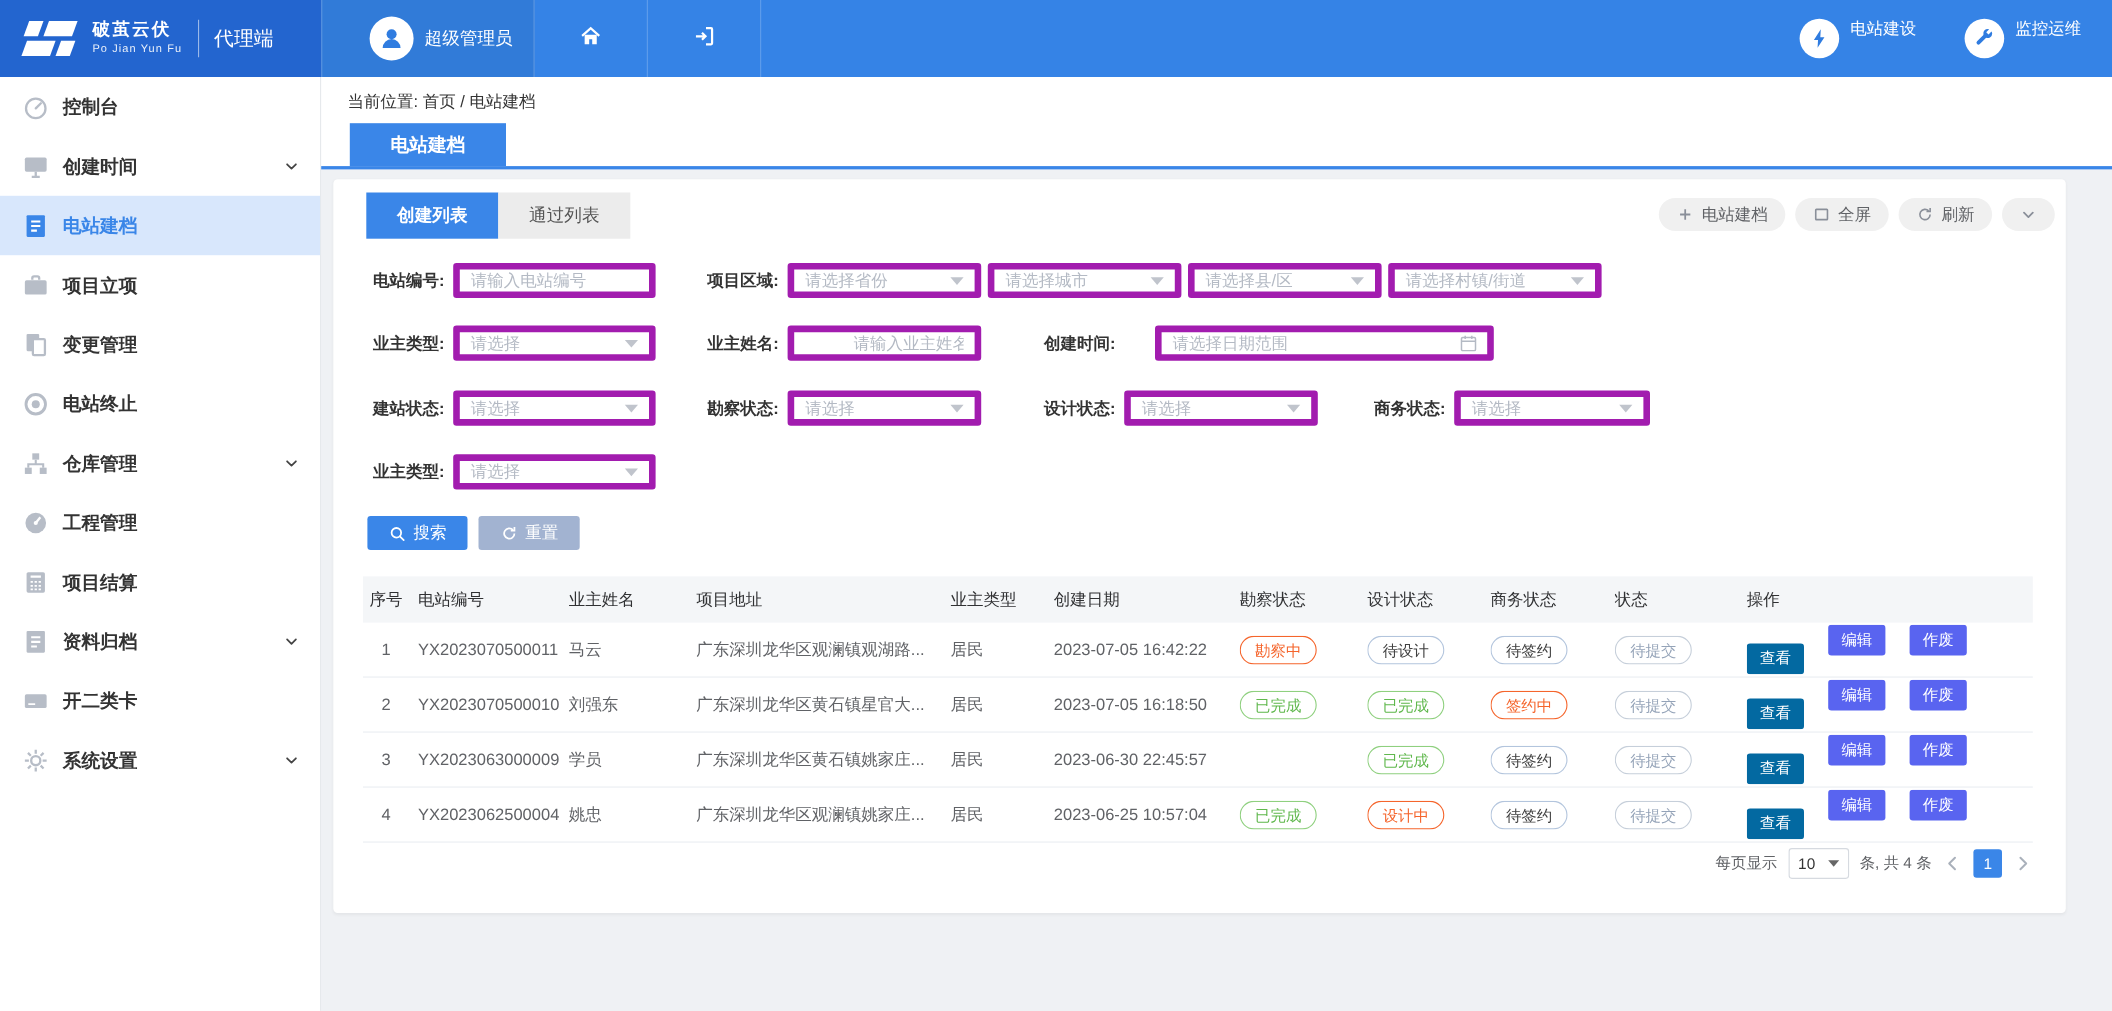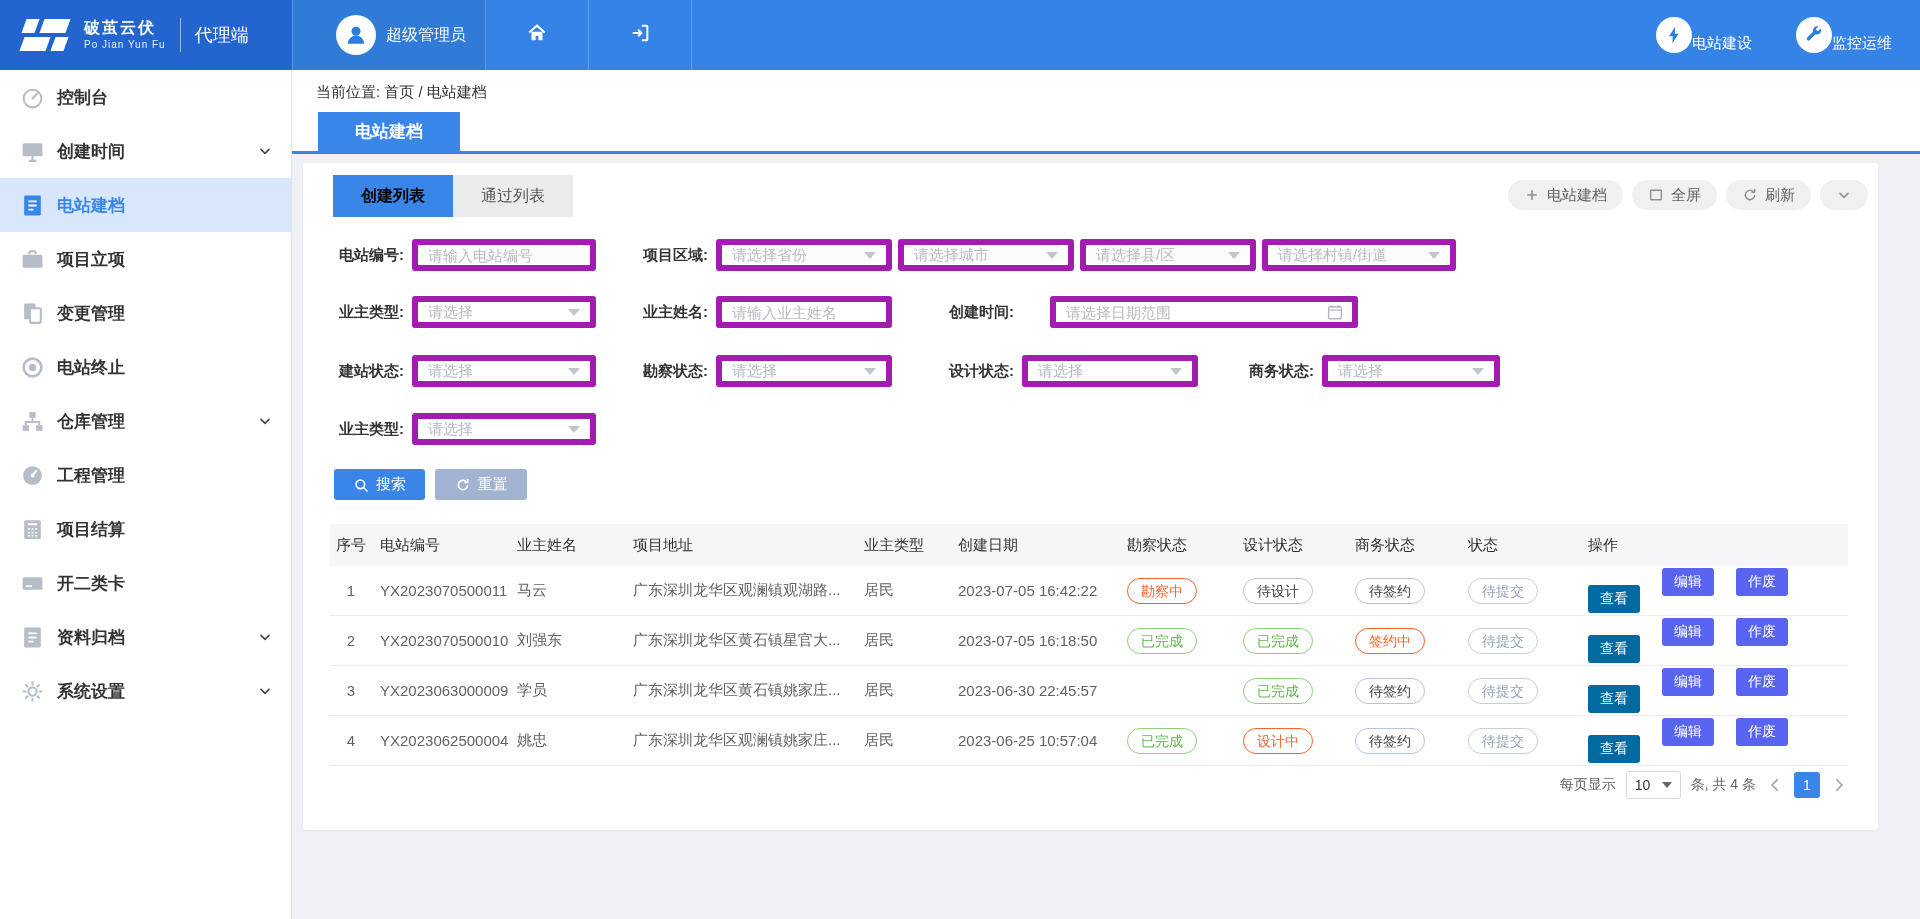--- a/index.html
+++ b/index.html
@@ -17,21 +17,21 @@
   .logo-sub{font-size:10px;margin-top:4px;letter-spacing:1px;opacity:.9;}
   .portal{color:#fff;font-size:18px;margin-left:14px;padding-left:14px;border-left:1px solid rgba(255,255,255,.55);line-height:34px;}
   .tb-sec{display:flex;align-items:center;justify-content:center;border-right:1px solid rgba(255,255,255,.22);color:#fff;}
   .tb-user{width:168px;background:rgba(0,0,0,.06);border-left:1px solid rgba(255,255,255,.22);padding-left:24px;}
   .avatar{width:40px;height:40px;border-radius:50%;background:#fff;color:#2f7ce0;display:flex;align-items:center;justify-content:center;margin-right:10px;}
   .avatar svg{width:26px;height:26px;}
   .tb-user span{font-size:16px;}
   .tb-btn{width:102px;cursor:pointer;}
   .tb-btn svg{width:22px;height:22px;color:#fff;}
   .tb-right{margin-left:auto;display:flex;align-items:center;gap:44px;padding-right:28px;}
-  .tb-mod{display:flex;align-items:flex-end;gap:0;color:#fff;font-size:15px;cursor:pointer;}
+  .tb-mod{display:flex;align-items:flex-start;gap:10px;color:#fff;font-size:15px;cursor:pointer;}
   .mod-ic{width:36px;height:36px;border-radius:50%;background:#fff;color:#2f7ce0;display:flex;align-items:center;justify-content:center;}
   .mod-ic svg{width:20px;height:20px;}
   
   .sidebar{position:absolute;left:0;top:70px;width:292px;height:849px;background:#fff;border-right:1px solid #e4e7ea;box-sizing:border-box;}
   .side-item{height:54px;display:flex;align-items:center;cursor:pointer;position:relative;}
   .side-item .ic{width:25px;height:25px;margin-left:20px;color:#b7bdc7;flex:0 0 auto;}
   .side-item .ic svg{width:100%;height:100%;}
   .side-item .lbl{margin-left:12px;font-size:17px;font-weight:bold;color:#333;}
   .side-item.active{background:#d8e7fc;}
   .side-item.active .lbl{color:#3a86e8;}
@@ -41,21 +41,21 @@
   
   .content{position:absolute;left:292px;top:70px;width:1628px;height:849px;background:#eff1f4;}
   .bc-zone{position:absolute;left:0;top:0;width:1628px;height:81px;background:#fff;border-bottom:3px solid #3a86e8;box-sizing:content-box;}
   .breadcrumb{position:absolute;left:24px;top:13px;font-size:15px;color:#333;}
   .breadcrumb .bc-home{cursor:pointer;}
   .page-tab{position:absolute;left:26px;top:42px;width:142px;height:39px;background:#3a86e8;color:#fff;font-size:17px;font-weight:bold;display:flex;align-items:center;justify-content:center;}
   .card{position:absolute;left:11px;top:93px;width:1575px;height:667px;background:#fff;border-radius:4px;box-shadow:0 1px 3px rgba(0,0,0,.05);}
   
   .tab{position:absolute;top:12px;height:42px;width:120px;display:flex;align-items:center;justify-content:center;font-size:16px;cursor:pointer;}
   .tab.t1{left:30px;}.tab.t2{left:150px;}
-  .tab.active{background:#3a86e8;color:#000000;font-weight:bold;}
+  .tab.active{background:#3a86e8;color:#ffffff;font-weight:bold;}
   .tab.idle{background:#ececec;color:#555;}
   
   .toolbar{position:absolute;right:10px;top:17px;display:flex;gap:9px;}
   .pill{height:30px;border-radius:15px;background:#f0f0f0;display:flex;align-items:center;gap:7px;padding:0 16px;font-size:15px;color:#606266;cursor:pointer;}
   .pill .ic{width:16px;height:16px;color:#8a8f99;display:flex;}
   .pill .ic svg{width:100%;height:100%;}
   
   .ff{position:absolute;display:flex;align-items:center;height:32px;}
   .fl{width:86px;text-align:right;font-size:15px;font-weight:bold;color:#333;margin-right:8px;flex:0 0 auto;white-space:nowrap;}
   .ctl{height:32px;border:6px solid #a21caf;border-radius:3px;background:#fff;box-sizing:border-box;display:flex;align-items:center;position:relative;}
@@ -225,34 +225,34 @@
       <div class="side-item">
         <span class="ic"><svg viewBox="0 0 24 24" class="">
             <rect x="4" y="3" width="16" height="18" rx="1.5" fill="currentColor"></rect>
             <path d="M7.5 7h9" stroke="#fff" stroke-width="2" fill="none"></path>
             <path d="M7.5 11.5h2M11 11.5h2M14.5 11.5h2M7.5 15h2M11 15h2M14.5 15h2M7.5 18h2M11 18h2M14.5 18h2" stroke="#fff" stroke-width="1.6" fill="none"></path>
           </svg></span>
         <span class="lbl">项目结算</span>
       </div>
       <div class="side-item">
         <span class="ic"><svg viewBox="0 0 24 24" class="">
-            <rect x="2.5" y="6" width="19" height="12" rx="1.5" fill="currentColor"></rect>
-            <path d="M5.5 14.5h6" stroke="#fff" stroke-width="1.6" fill="none"></path>
-          </svg></span>
-        <span class="lbl">开二类卡</span>
-      </div>
-      <div class="side-item">
-        <span class="ic"><svg viewBox="0 0 24 24" class="">
             <path d="M5 2.5h14a1 1 0 0 1 1 1v17a1 1 0 0 1-1 1H5a1 1 0 0 1-1-1v-17a1 1 0 0 1 1-1z" fill="currentColor"></path>
             <path d="M8 8h8M8 12h8M8 16h5" stroke="#fff" stroke-width="1.8" fill="none"></path>
           </svg></span>
         <span class="lbl">资料归档</span>
         <span class="chev"><svg viewBox="0 0 24 24" class="">
             <path d="M6 9.5l6 6 6-6" fill="none" stroke="currentColor" stroke-width="2.4" stroke-linecap="round" stroke-linejoin="round"></path>
           </svg></span>
+      </div>
+      <div class="side-item">
+        <span class="ic"><svg viewBox="0 0 24 24" class="">
+            <rect x="2.5" y="6" width="19" height="12" rx="1.5" fill="currentColor"></rect>
+            <path d="M5.5 14.5h6" stroke="#fff" stroke-width="1.6" fill="none"></path>
+          </svg></span>
+        <span class="lbl">开二类卡</span>
       </div>
       <div class="side-item">
         <span class="ic"><svg viewBox="0 0 24 24" class="">
             <circle cx="12" cy="12" r="4" fill="none" stroke="currentColor" stroke-width="2"></circle>
             <path d="M12 2.5v3.5M12 18v3.5M2.5 12H6M18 12h3.5M5.2 5.2l2.5 2.5M16.3 16.3l2.5 2.5M18.8 5.2l-2.5 2.5M7.7 16.3l-2.5 2.5" stroke="currentColor" stroke-width="2" fill="none"></path>
           </svg></span>
         <span class="lbl">系统设置</span>
         <span class="chev"><svg viewBox="0 0 24 24" class="">
             <path d="M6 9.5l6 6 6-6" fill="none" stroke="currentColor" stroke-width="2.4" stroke-linecap="round" stroke-linejoin="round"></path>
           </svg></span>
@@ -336,21 +336,21 @@
 
       <div class="ff" style="left:15px;top:133px;">
         <div class="fl">业主类型:</div>
         <div class="ctl" style="width:184px;">
             <span class="ph">请选择</span>
             <i class="caret"></i>
           </div>
       </div>
       <div class="ff" style="left:319px;top:133px;">
         <div class="fl">业主姓名:</div>
-        <div class="ctl" style="width:176px;">
+        <div class="ctl" style="width:176px;padding-left:44px;">
           <input placeholder="请输入业主姓名" style="">
         </div>
       </div>
       <div class="ff" style="left:625px;top:133px;gap:28px;">
         <div class="fl">创建时间:</div>
         <div class="ctl" style="width:308px;">
           <input style="padding-right: 30px;" placeholder="请选择日期范围">
           <span class="cal"><svg viewBox="0 0 24 24">
                 <rect x="3.5" y="5" width="17" height="16" rx="1.5" fill="none" stroke="currentColor" stroke-width="1.8"></rect>
                 <path d="M3.5 9.5h17M8 3v4M16 3v4" stroke="currentColor" stroke-width="1.8" fill="none"></path>

